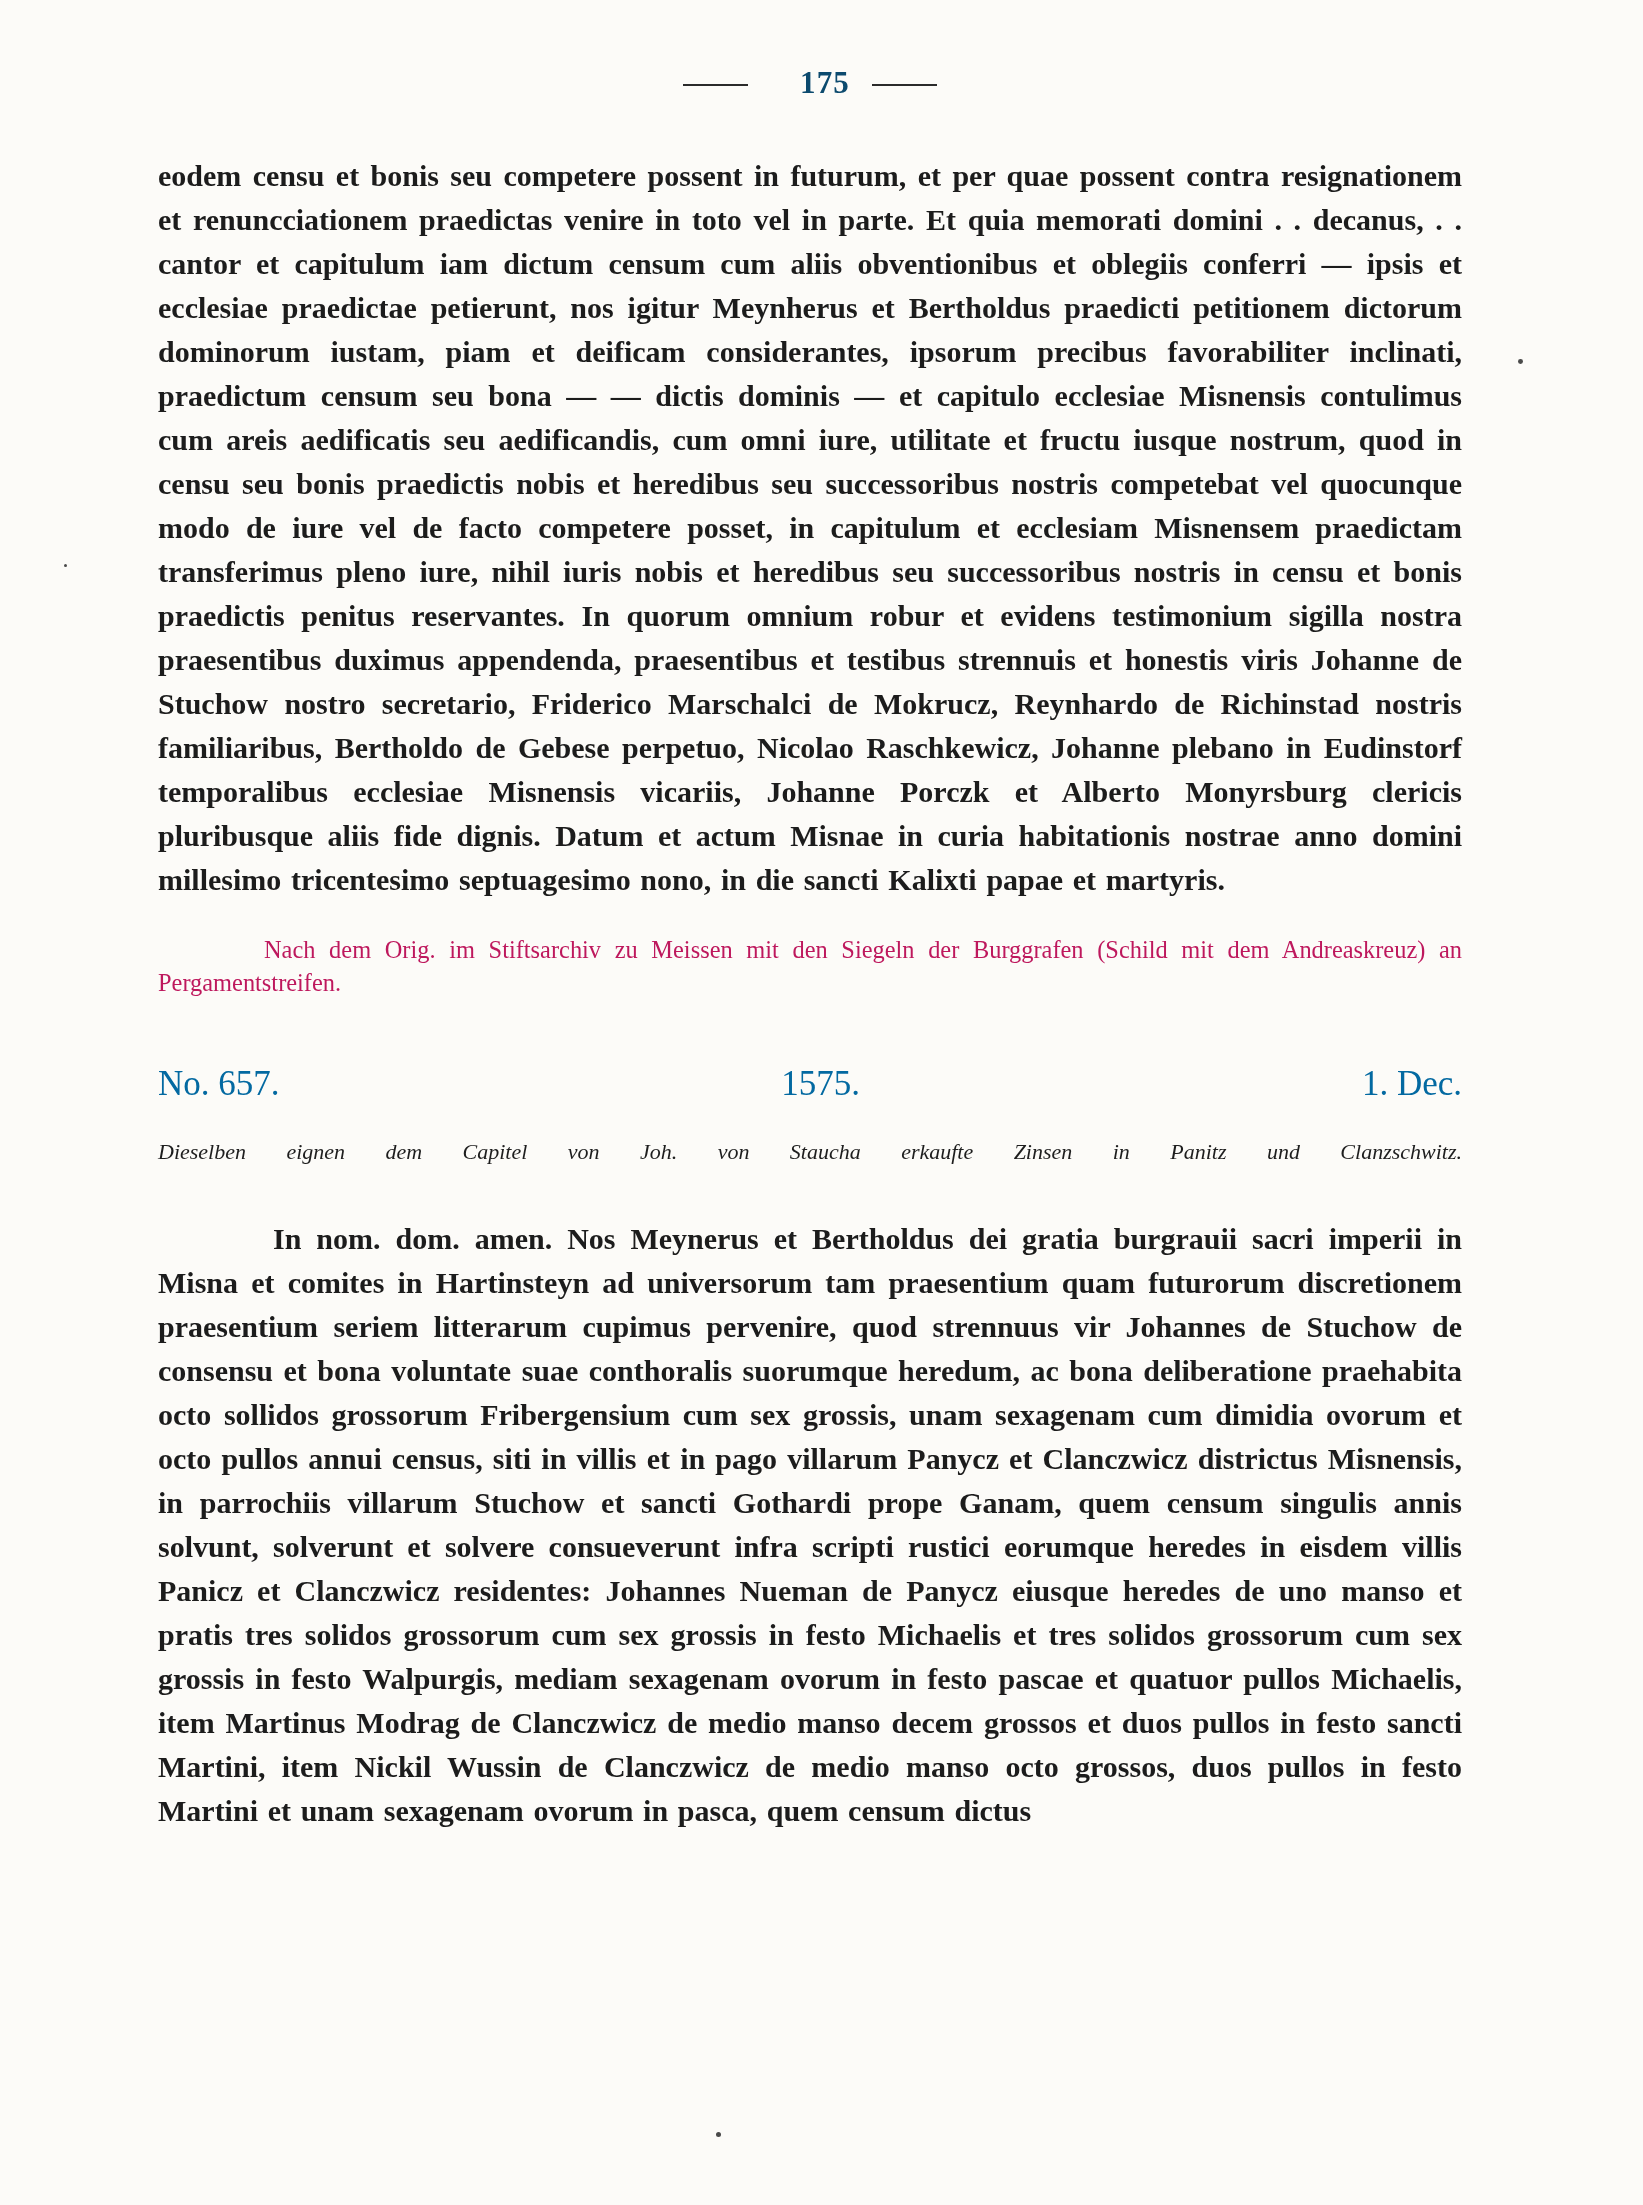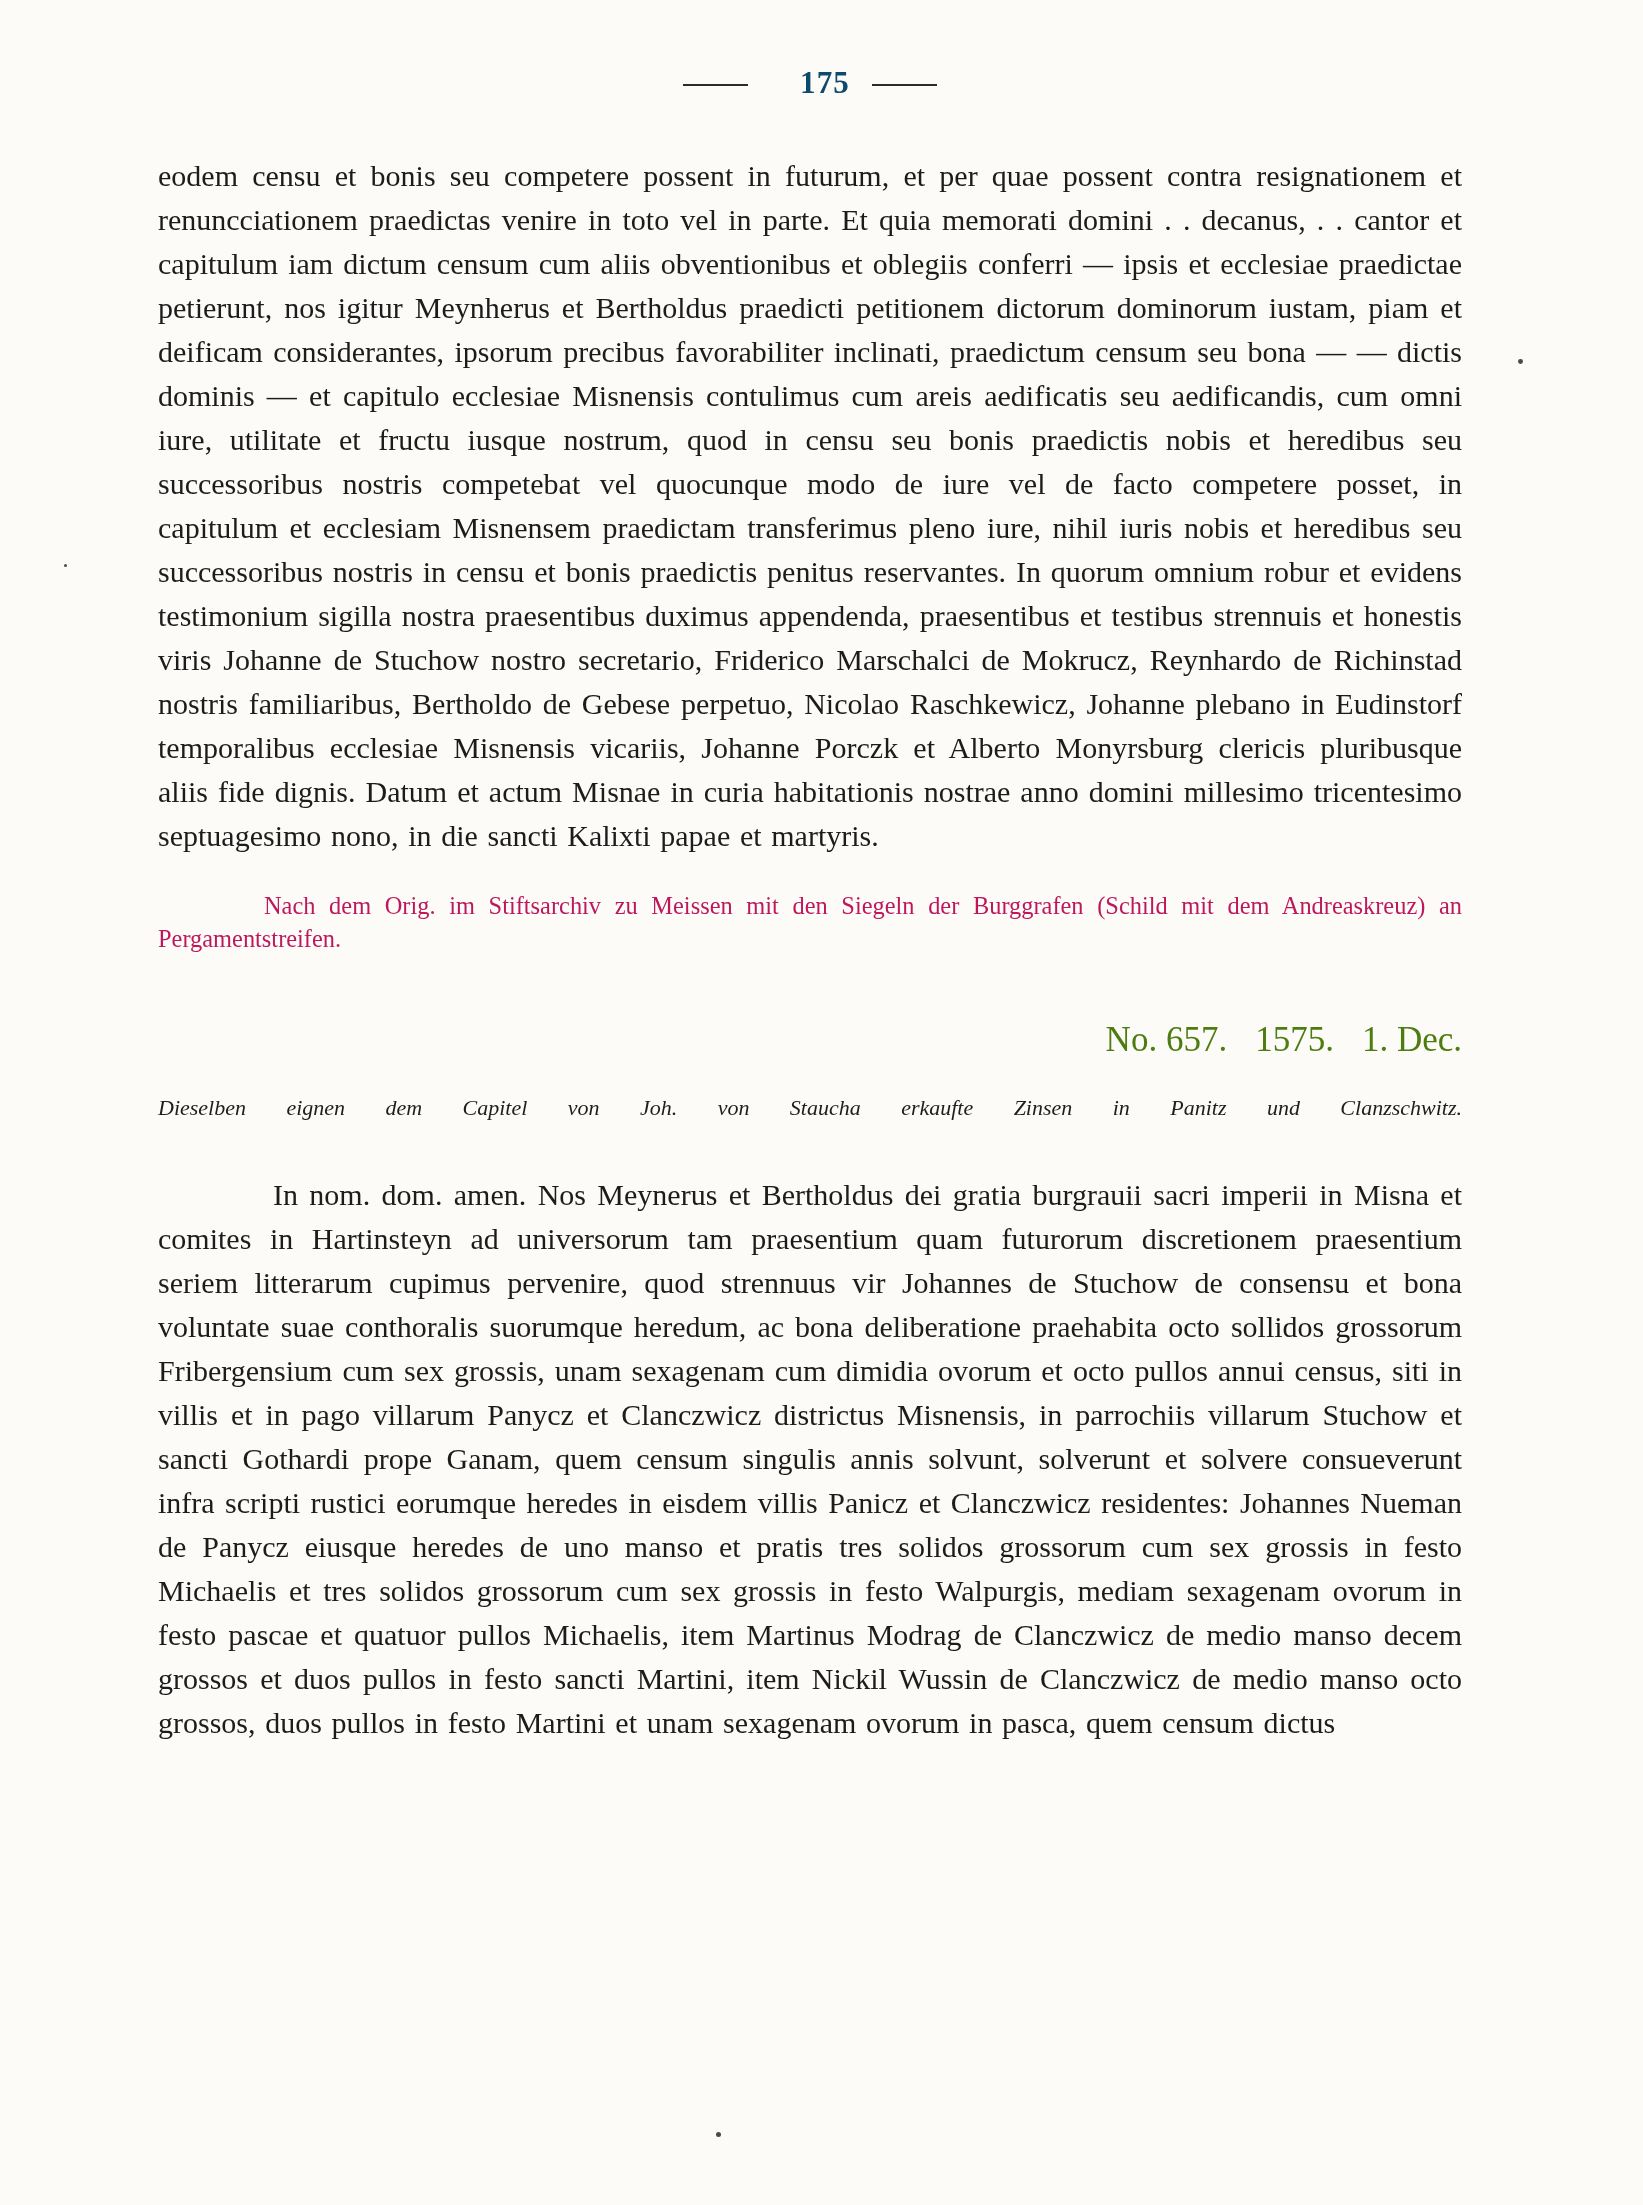--- a/index.html
+++ b/index.html
@@ -46,45 +46,46 @@
     height: 0;
     border-top: 2.2px solid #2b2b2b;
     margin-top: 3.3px;
   }
 
   .body-text {
     font-size: 30px;
     line-height: 44px;
     text-align: justify;
     word-spacing: 2.2px;
+    font-weight: bold;
   }
 
   .body-text.opening {
     margin-top: 49px;
     text-indent: 115px;
   }
 
   .source-note {
     font-size: 24.4px;
     line-height: 33px;
     text-align: justify;
     text-indent: 106px;
     margin-top: 31px;
     color: #be185d;
   }
 
   .doc-heading {
     margin-top: 65px;
     display: flex;
-    justify-content: flex-end;
+    justify-content: space-between;
     align-items: baseline;
     gap: 28px;
     font-size: 35px;
     font-weight: normal;
-    color: #4d7c0f;
+    color: #0369a1;
   }
 
   .doc-summary {
     margin-top: 31px;
     font-size: 22px;
     line-height: 33px;
     font-style: italic;
     text-align: justify;
     text-align-last: justify;
     word-spacing: 3.8px;

